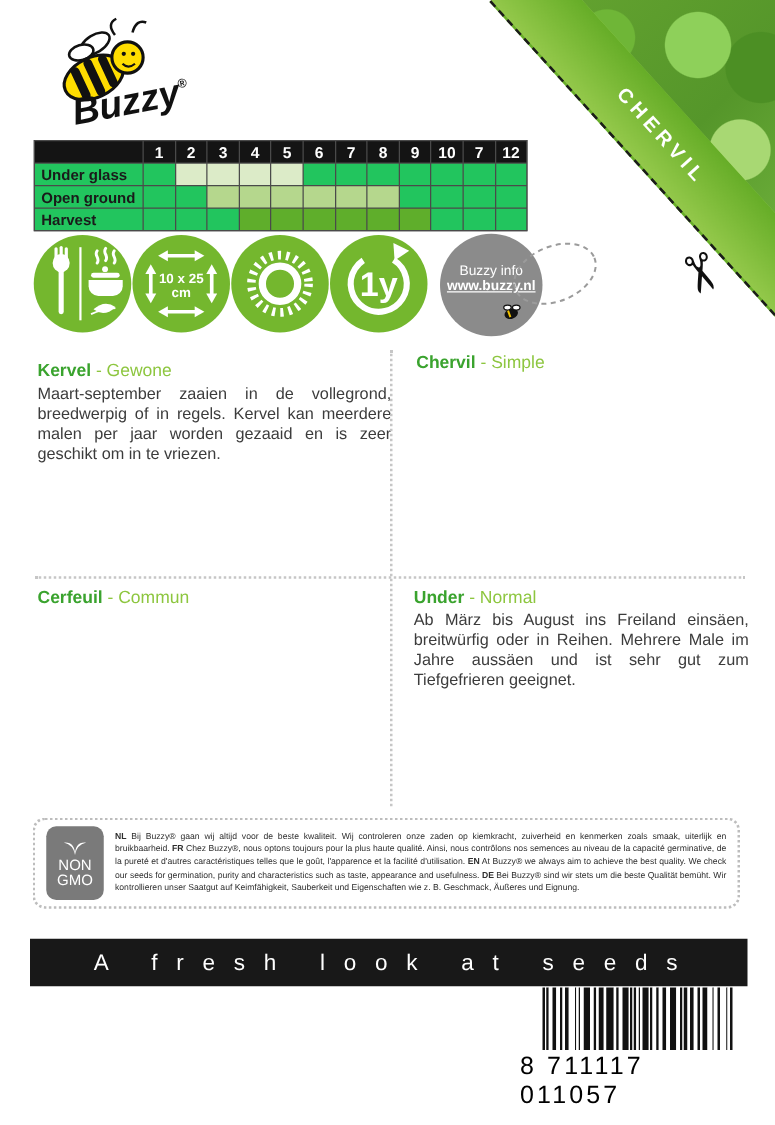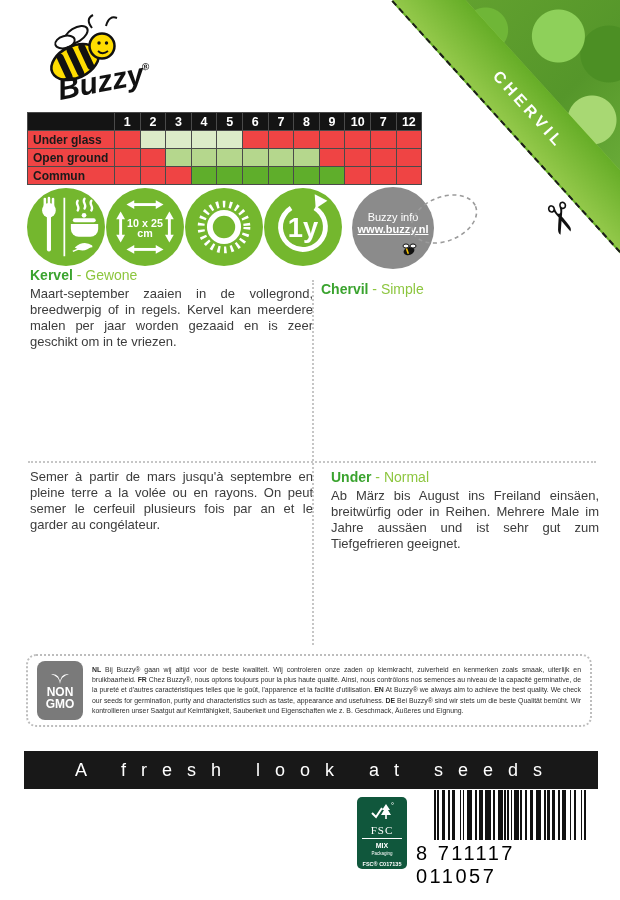--- a/index.html
+++ b/index.html
@@ -28,51 +28,51 @@
   .scissors{position:absolute;left:542px;top:198px;font-size:42px;color:#101010;
     transform:rotate(72deg);line-height:1;}
 
   
   .logo{position:absolute;left:30px;top:12px;width:140px;height:95px;}
 
   
   .calendar{position:absolute;left:27px;top:112px;display:grid;
     grid-template-columns:86px repeat(12,24.6px);grid-auto-rows:17px;
     background:#4a4a4a;gap:1px;border:1px solid #4a4a4a;}
-  .cal-cell{background:#ef4444;font-size:12px;display:flex;align-items:center;justify-content:center;color:#1a1a1a;}
+  .cal-cell{background:#22c55e;font-size:12px;display:flex;align-items:center;justify-content:center;color:#1a1a1a;}
   .cal-head{background:#141414;color:#fff;font-weight:bold;font-size:12.5px;}
   .cal-label{justify-content:flex-start;padding-left:5px;font-weight:bold;}
 
   
   .icon-circle{position:absolute;top:188px;width:78px;height:78px;border-radius:50%;background:#74b72e;}
   .ic1{left:27px}.ic2{left:106px}.ic3{left:185px}.ic4{left:264px}
   .icon-circle svg{width:100%;height:100%;display:block;}
   .more-info{position:absolute;left:352px;top:187px;width:82px;height:82px;border-radius:50%;
     background:#8b8b8b;color:#fff;text-align:center;}
   .more-info .t1{font-size:11px;margin-top:24px;}
   .more-info .t2{font-size:11px;font-weight:bold;text-decoration:underline;}
   .swirl{position:absolute;left:30px;top:-6px;width:110px;height:95px;overflow:visible;}
 
   
   .desc{position:absolute;width:283px;}
-  .d-nl{left:30px;top:267px;} .d-en{left:321px;top:281px;width:268px;}
+  .d-nl{left:30px;top:288px;} .d-en{left:333px;top:281px;width:268px;}
   .d-fr{left:30px;top:469px;} .d-de{left:331px;top:469px;width:268px;}
   .desc h3{margin:0 0 3px 0;font-size:14px;color:#3aa32e;font-weight:bold;}
   .desc h3 .variant{color:#8dc63f;font-weight:normal;}
   .desc p{margin:0;font-size:13px;line-height:1.24;text-align:justify;color:#3c3c3c;}
   .vdiv{position:absolute;left:312px;top:280px;height:365px;border-left:2px dotted #c6c6c6;}
   .hdiv{position:absolute;left:28px;top:461px;width:568px;border-top:2px dotted #c6c6c6;}
 
   
   .quality{position:absolute;left:26px;top:654px;width:566px;height:73px;box-sizing:border-box;
     border:2px dotted #bdbdbd;border-radius:10px;display:flex;align-items:center;gap:9px;padding:4px 9px;}
   .nongmo{flex:0 0 46px;height:59px;background:#7a7a7a;border-radius:8px;color:#fff;
     display:flex;flex-direction:column;align-items:center;justify-content:center;}
   .nongmo svg{width:20px;height:14px;margin-bottom:1px;}
-  .nongmo div{font-size:12px;font-weight:bold;line-height:1;}
+  .nongmo div{font-size:12px;font-weight:normal;line-height:1;}
   .quality .qtext{font-size:6.9px;line-height:1.5;text-align:justify;color:#2e2e2e;}
 
   
   .addr{position:absolute;left:26px;top:734px;width:566px;display:flex;justify-content:space-between;
     font-size:9px;color:#1f1f1f;}
   .addr .site{color:#76b82e;font-weight:bold;}
   .tagline{position:absolute;left:24px;top:751px;width:574px;height:38px;background:#181818;color:#fff;
     display:flex;align-items:center;justify-content:center;font-size:18px;letter-spacing:15px;padding-left:10px;box-sizing:border-box;}
 
   
@@ -155,21 +155,21 @@
       <div class="cal-cell " style="background: rgb(181, 215, 141);"></div>
       <div class="cal-cell " style="background: rgb(181, 215, 141);"></div>
       <div class="cal-cell " style="background: rgb(181, 215, 141);"></div>
       <div class="cal-cell " style="background: rgb(181, 215, 141);"></div>
       <div class="cal-cell " style="background: rgb(181, 215, 141);"></div>
       <div class="cal-cell " style="background: rgb(181, 215, 141);"></div>
       <div class="cal-cell "></div>
       <div class="cal-cell "></div>
       <div class="cal-cell "></div>
       <div class="cal-cell "></div>
-      <div class="cal-cell cal-label">Commun</div>
+      <div class="cal-cell cal-label">Harvest</div>
       <div class="cal-cell "></div>
       <div class="cal-cell "></div>
       <div class="cal-cell "></div>
       <div class="cal-cell " style="background: rgb(95, 174, 43);"></div>
       <div class="cal-cell " style="background: rgb(95, 174, 43);"></div>
       <div class="cal-cell " style="background: rgb(95, 174, 43);"></div>
       <div class="cal-cell " style="background: rgb(95, 174, 43);"></div>
       <div class="cal-cell " style="background: rgb(95, 174, 43);"></div>
       <div class="cal-cell " style="background: rgb(95, 174, 43);"></div>
       <div class="cal-cell "></div>
@@ -241,21 +241,22 @@
   <div class="desc d-nl">
     <h3><span>Kervel</span>
       <span class="variant">- Gewone</span></h3>
     <p>Maart-september zaaien in de vollegrond, breedwerpig of in regels. Kervel kan meerdere malen per jaar worden gezaaid en is zeer geschikt om in te vriezen.</p>
   </div>
   <div class="desc d-en">
     <h3><span>Chervil</span>
       <span class="variant">- Simple</span></h3>
   </div>
   <div class="desc d-fr">
-    <p>Semer à partir de mars jusqu'à septembre en pleine terre a la volée ou en rayons. On peut semer le cerfeuil plusieurs fois par an et le garder au congélateur.</p>
+    <h3><span>Cerfeuil</span>
+      <span class="variant">- Commun</span></h3>
   </div>
   <div class="desc d-de">
     <h3><span>Under</span>
       <span class="variant">- Normal</span></h3>
     <p>Ab März bis August ins Freiland einsäen, breitwürfig oder in Reihen. Mehrere Male im Jahre aussäen und ist sehr gut zum Tiefgefrieren geeignet.</p>
   </div>
   <div class="vdiv"></div>
   <div class="hdiv"></div>
 
   <div class="quality">
@@ -268,33 +269,20 @@
       <div>GMO</div>
     </div>
     <div class="qtext"><b>NL</b> Bij Buzzy® gaan wij altijd voor de beste kwaliteit. Wij controleren onze zaden op kiemkracht, zuiverheid en kenmerken zoals smaak, uiterlijk en bruikbaarheid. <b>FR</b> Chez Buzzy®, nous optons toujours pour la plus haute qualité. Ainsi, nous contrôlons nos semences au niveau de la capacité germinative, de la pureté et d'autres caractéristiques telles que le goût, l'apparence et la facilité d'utilisation. <b>EN</b> At Buzzy® we always aim to achieve the best quality. We check our seeds for germination, purity and characteristics such as taste, appearance and usefulness. <b>DE</b> Bei Buzzy® sind wir stets um die beste Qualität bemüht. Wir kontrollieren unser Saatgut auf Keimfähigkeit, Sauberkeit und Eigenschaften wie z. B. Geschmack, Äußeres und Eignung.</div>
   </div>
 
 
   <div class="tagline">
     <span>A fresh look at seeds</span>
   </div>
 
-  <div class="fsc">
-    <svg viewBox="0 0 26 20" width="26" height="20">
-      <path d="M3,12 l4,4 l6,-9" fill="none" stroke="#fff" stroke-width="2"></path>
-      <path d="M17,3 l4,6 h-2 l3,5 h-10 l3,-5 h-2 z" fill="#fff"></path>
-      <rect x="16.2" y="14" width="1.6" height="4" fill="#fff"></rect>
-      <circle cx="23.5" cy="2.5" r="1" fill="none" stroke="#fff" stroke-width="0.6"></circle>
-    </svg>
-    <div class="name">FSC</div>
-    <hr>
-    <div class="mix">MIX</div>
-    <div class="pkg">Packaging</div>
-    <div class="lic">FSC® C017135</div>
-  </div>
 
   <div class="barcode">
     <div class="barcode-bars">
         <div class="bar-dark" style="width: 1.6px;"></div>
         <div class="bar-light" style="width: 1.6px;"></div>
         <div class="bar-dark" style="width: 1.6px;"></div>
         <div class="bar-light" style="width: 3.2px;"></div>
         <div class="bar-dark" style="width: 3.2px;"></div>
         <div class="bar-light" style="width: 3.2px;"></div>
         <div class="bar-dark" style="width: 1.6px;"></div>

